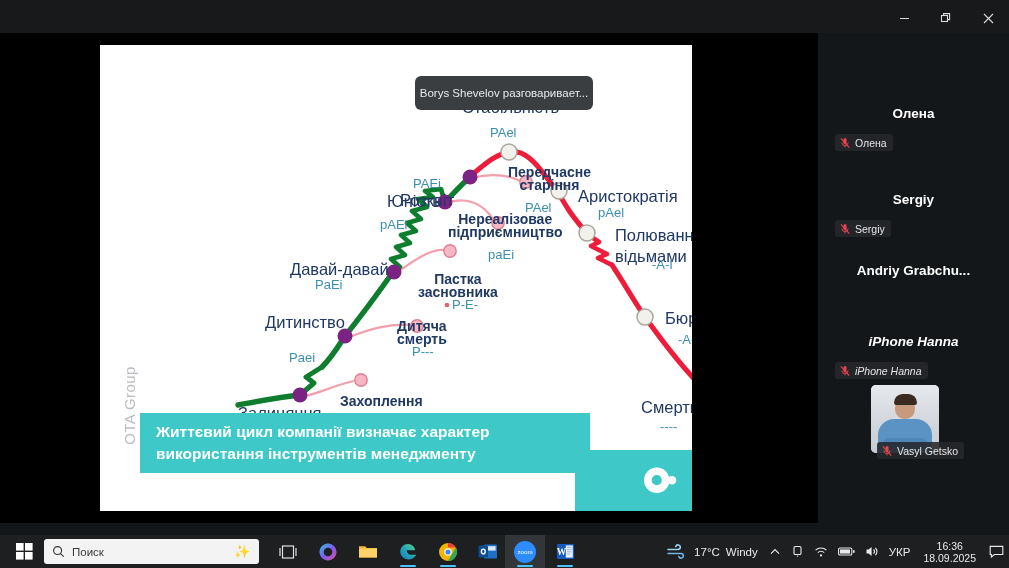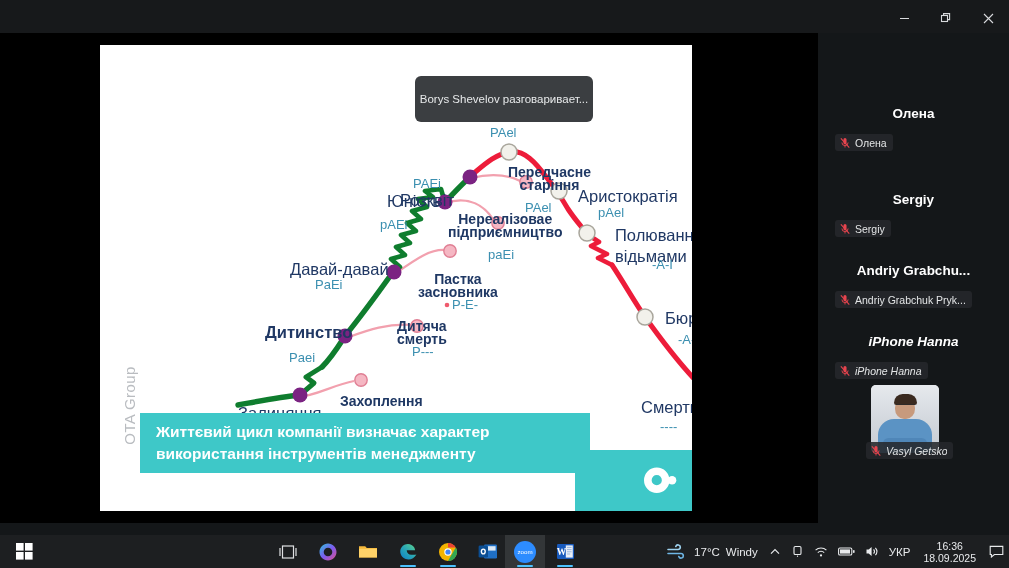--- a/index.html
+++ b/index.html
@@ -42,21 +42,21 @@
   .banner{
     position:absolute;left:40px;top:368px;width:450px;height:60px;background:#3ec8c8;
     display:flex;flex-direction:column;justify-content:center;padding:0 16px;box-sizing:border-box;
   }
   .banner span{color:#fff;font-size:15.5px;font-weight:bold;line-height:22px;white-space:nowrap;}
   .logobar{position:absolute;left:475px;top:405px;width:117px;height:61px;background:#3ec8c8;}
   .logomark{position:absolute;right:14px;top:14px;width:34px;height:34px;}
 
   
   .toast{
-    position:absolute;left:415px;top:43px;width:178px;height:46px;border-radius:6px;
+    position:absolute;left:415px;top:43px;width:178px;height:34px;border-radius:6px;
     background:#3b3e41;display:flex;align-items:center;justify-content:center;
   }
   .toast span{color:#e7e9ea;font-size:11.5px;white-space:nowrap;}
 
   
   .rail{position:absolute;left:818px;top:33px;width:191px;height:490px;background:#141719;}
   .tile{position:relative;width:191px;height:69px;}
   .tile .name{position:absolute;left:0;right:0;top:6px;text-align:center;color:#fff;
                font-size:13.5px;font-weight:bold;white-space:nowrap;overflow:hidden;text-overflow:ellipsis;}
   .chip{
@@ -75,21 +75,21 @@
   .photo .head{position:absolute;left:50%;top:12px;width:20px;height:22px;margin-left:-10px;
                border-radius:50% 50% 45% 45%;background:#c79a7d;}
   .photo .hair{position:absolute;left:50%;top:9px;width:23px;height:11px;margin-left:-11.5px;
                border-radius:11px 11px 3px 3px;background:#3a2a20;}
   .photo .glass{position:absolute;left:50%;top:19px;width:19px;height:5px;margin-left:-9.5px;
                 border-top:1.6px solid #2e2a28;}
   .photo .body{position:absolute;left:50%;bottom:0;width:54px;height:34px;margin-left:-27px;
                border-radius:16px 16px 0 0;background:#5b93c4;}
   .photo .arms{position:absolute;left:50%;bottom:4px;width:44px;height:11px;margin-left:-22px;
                border-radius:6px;background:#4f86b8;}
-  .chip.onphoto{left:48px;top:57px;font-style:italic;}
+  .chip.onphoto{left:59px;top:57px;}
 
   
   .taskbar{position:absolute;left:0;top:535px;width:1009px;height:33px;background:#1d1f21;}
   .startbtn{position:absolute;left:6px;top:0;width:36px;height:33px;display:flex;align-items:center;justify-content:center;}
   .search{
     position:absolute;left:44px;top:4px;width:215px;height:25px;background:#f3f3f3;border-radius:3px;
     display:flex;align-items:center;padding:0 8px;box-sizing:border-box;
   }
   .search .ph{color:#3a3a3a;font-size:11.5px;margin-left:7px;}
   .search .spark{margin-left:auto;font-size:13px;line-height:1;}
@@ -185,21 +185,21 @@
           <circle cx="643" cy="364" r="7.5"></circle>
         </g>
 
         <circle cx="347" cy="260" r="2.3" fill="#ef5a6d"></circle>
       </svg>
 
       <div class="lbl major" style="left:362px;top:53px;">Стабільність</div>
       <div class="lbl major" style="left:300px;top:114px;margin-top:32px;">Розквіт</div>
       <div class="lbl major" style="left:257px;top:147px;margin-left:30px;">Юність</div>
       <div class="lbl major" style="left:190px;top:215px;">Давай-давай</div>
-      <div class="lbl major" style="left:165px;top:278px;font-weight:bold;">Дитинство</div>
+      <div class="lbl major" style="left:165px;top:268px;">Дитинство</div>
       <div class="lbl major" style="left:138px;top:359px;">Залицяння</div>
       <div class="lbl major" style="left:478px;top:142px;">Аристократія</div>
       <div class="lbl major" style="left:565px;top:264px;">Бюрократія</div>
       <div class="lbl major" style="left:541px;top:353px;">Смерть</div>
 
       <div class="lbl major" style="left:515px;top:180px;line-height:21px;text-align:left;">
         <div>Полювання за</div>
         <div>відьмами</div>
       </div>
 
@@ -282,29 +282,20 @@
           <path d="M3.4 6.4a3.6 3.6 0 0 0 7.2 0" fill="none" stroke="#e8444e" stroke-width="1.1"></path>
           <path d="M7 10v2.2" stroke="#e8444e" stroke-width="1.1"></path>
           <path d="M2.2 1.6 L12 12.4" stroke="#e8444e" stroke-width="1.3"></path>
         </svg>
         <span class="cname">Sergiy</span>
       </div>
     </div>
 
     <div class="tile" style="top: 224px; position: absolute; left: 0px;">
       <div class="name">Andriy  Grabchu...</div>
-      <div class="chip">
-        <svg class="micoff" viewBox="0 0 14 14">
-          <path d="M5.2 3a1.8 1.8 0 0 1 3.6 0v3.6a1.8 1.8 0 0 1-3.6 0z" fill="#e8444e"></path>
-          <path d="M3.4 6.4a3.6 3.6 0 0 0 7.2 0" fill="none" stroke="#e8444e" stroke-width="1.1"></path>
-          <path d="M7 10v2.2" stroke="#e8444e" stroke-width="1.1"></path>
-          <path d="M2.2 1.6 L12 12.4" stroke="#e8444e" stroke-width="1.3"></path>
-        </svg>
-        <span class="cname">Andriy Grabchuk Pryk...</span>
-      </div>
     </div>
 
     <div class="tile" style="top: 295px; position: absolute; left: 0px; font-style: italic;">
       <div class="name">iPhone Hanna</div>
       <div class="chip">
         <svg class="micoff" viewBox="0 0 14 14">
           <path d="M5.2 3a1.8 1.8 0 0 1 3.6 0v3.6a1.8 1.8 0 0 1-3.6 0z" fill="#e8444e"></path>
           <path d="M3.4 6.4a3.6 3.6 0 0 0 7.2 0" fill="none" stroke="#e8444e" stroke-width="1.1"></path>
           <path d="M7 10v2.2" stroke="#e8444e" stroke-width="1.1"></path>
           <path d="M2.2 1.6 L12 12.4" stroke="#e8444e" stroke-width="1.3"></path>
@@ -339,20 +330,28 @@
 
     <div class="startbtn">
       <svg width="17" height="17" viewBox="0 0 17 17">
         <rect x="0" y="0" width="7.6" height="7.6" fill="#fff"></rect>
         <rect x="9" y="0" width="7.6" height="7.6" fill="#fff"></rect>
         <rect x="0" y="9" width="7.6" height="7.6" fill="#fff"></rect>
         <rect x="9" y="9" width="7.6" height="7.6" fill="#fff"></rect>
       </svg>
     </div>
 
+    <div class="search">
+      <svg width="13" height="13" viewBox="0 0 14 14">
+        <circle cx="6" cy="6" r="4.3" fill="none" stroke="#333" stroke-width="1.2"></circle>
+        <path d="M9.2 9.2 L12.6 12.6" stroke="#333" stroke-width="1.2"></path>
+      </svg>
+      <span class="ph">Поиск</span>
+      <span class="spark">✨</span>
+    </div>
 
     <div class="tsk" style="left:268px;">
       <svg width="18" height="16" viewBox="0 0 18 16">
         <rect x="3.5" y="2" width="11" height="12" fill="none" stroke="#dfe1e3" stroke-width="1.2"></rect>
         <path d="M1 4v8 M17 4v8" stroke="#dfe1e3" stroke-width="1.2"></path>
       </svg>
     </div>
 
     <div class="tsk" style="left:308px;">
       <svg width="20" height="20" viewBox="0 0 20 20">

